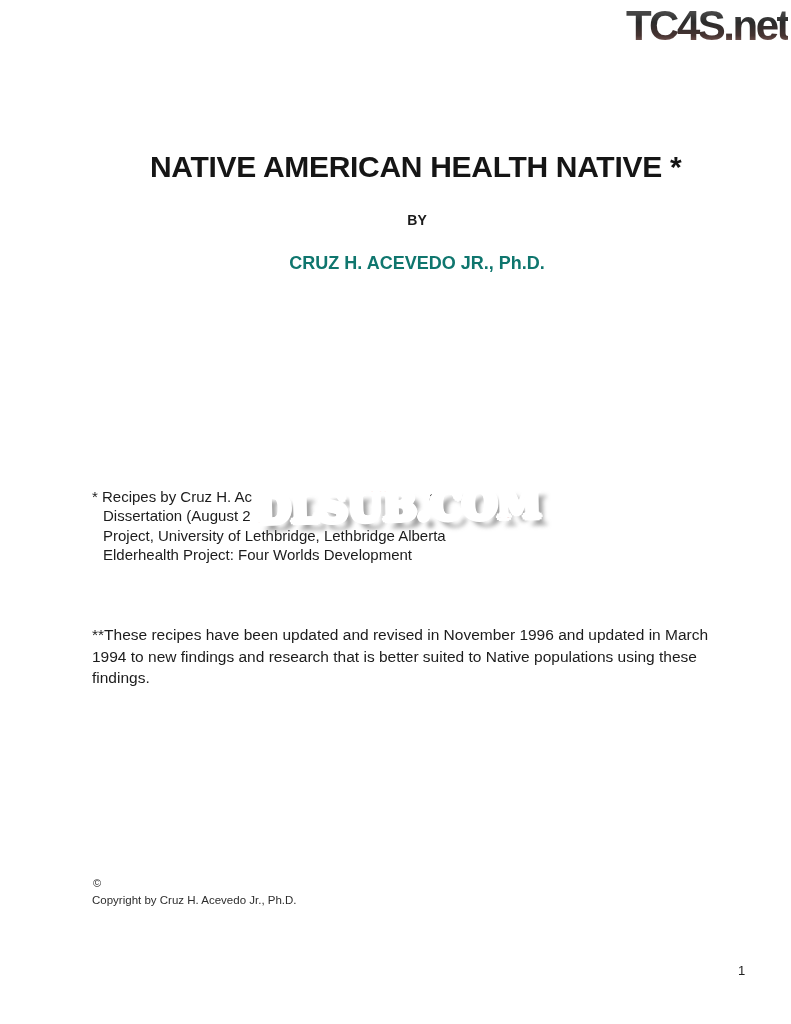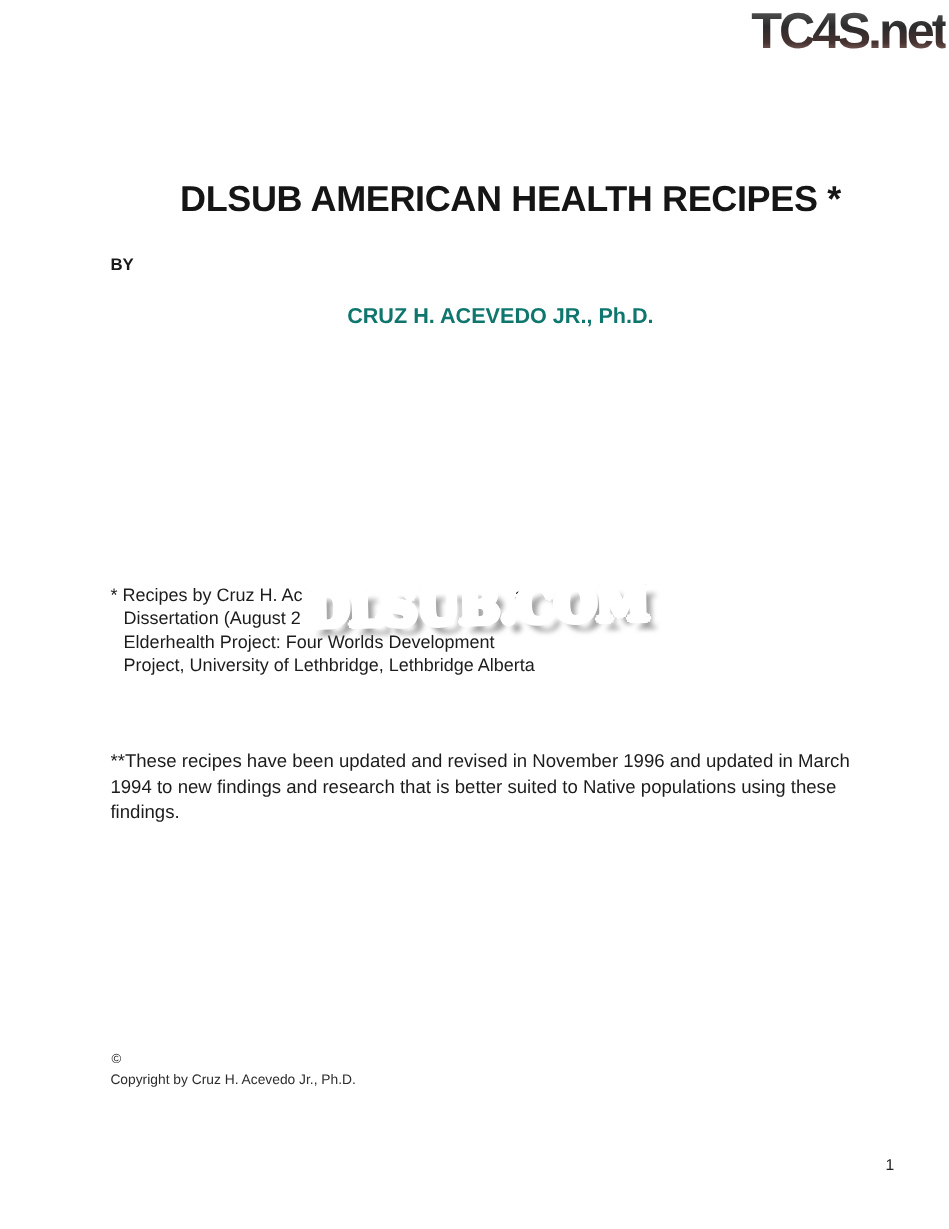--- a/index.html
+++ b/index.html
@@ -45,20 +45,21 @@
     font-weight: bold;
     letter-spacing: -0.3px;
     color: #151515;
     white-space: nowrap;
   }
   .byline {
     position: absolute;
     left: 92px;
     width: 650px;
     top: 212px;
+    text-align: center;
     font-size: 14px;
     font-weight: bold;
     color: #1a1a1a;
   }
   .author {
     position: absolute;
     left: 92px;
     width: 650px;
     top: 253px;
     text-align: center;
@@ -166,31 +167,31 @@
     margin-top: 44px;
   }
 </style>
 </head>
 <body>
 
 <div class="page">
 
   <div class="tc4s">TC4S.net</div>
 
-  <div class="title">DLSUB AMERICAN HEALTH RECIPES *</div>
+  <div class="title">NATIVE AMERICAN HEALTH NATIVE *</div>
 
   <div class="byline">BY</div>
 
   <div class="author">CRUZ H. ACEVEDO JR., Ph.D.</div>
 
   <div class="footnote">
     <div>* Recipes by Cruz H. Ac</div>
     <div class="indent">Dissertation (August 2</div>
+    <div class="indent">Project, University of Lethbridge, Lethbridge Alberta</div>
     <div class="indent">Elderhealth Project: Four Worlds Development</div>
-    <div class="indent">Project, University of Lethbridge, Lethbridge Alberta</div>
   </div>
 
   <div class="footnote-fragment">al</div>
 
   <div class="note">
     <div>**These recipes have been updated and revised in November 1996 and updated in March</div>
     <div>1994 to new findings and research that is better suited to Native populations using these</div>
     <div>findings.</div>
   </div>
 

